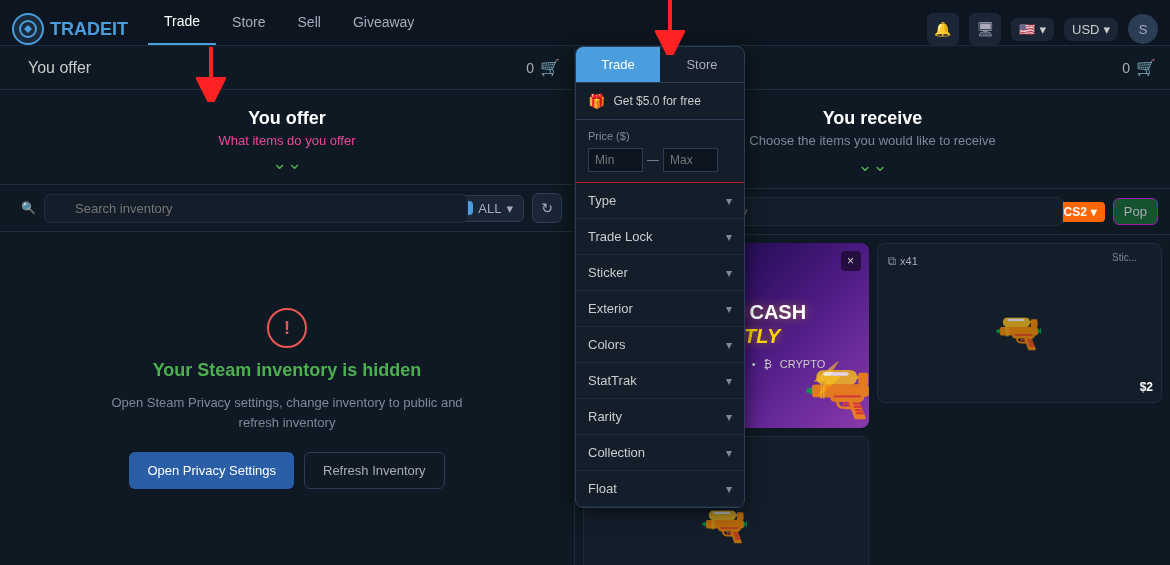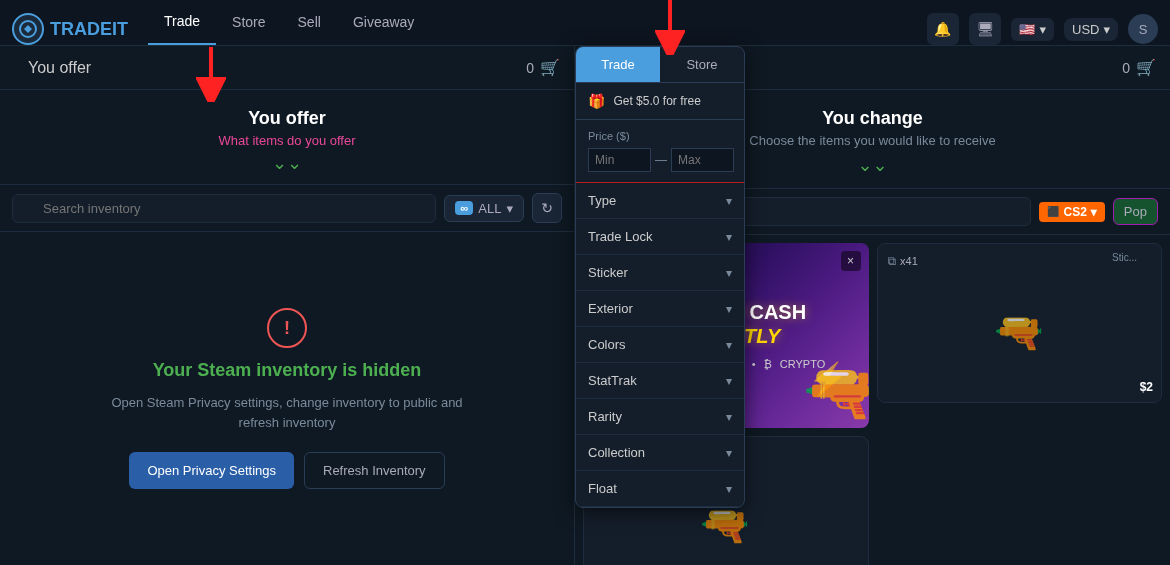--- a/index.html
+++ b/index.html
@@ -180,20 +180,21 @@
     .search-input {
       flex: 1;
       background: #141e2b;
       border: 1px solid #1e2d3d;
       border-radius: 6px;
       padding: 6px 10px 6px 30px;
       color: #ccc;
       font-size: 13px;
       outline: none;
       position: relative;
+      margin-left: 32px;
     }
     .search-wrap {
       position: relative;
       flex: 1;
     }
     .search-icon-inside {
       position: absolute;
       left: 9px;
       top: 50%;
       transform: translateY(-50%);
@@ -523,21 +524,21 @@
       align-items: center;
       gap: 4px;
     }
     .price-input {
       background: #0d1520;
       border: 1px solid #2a3d55;
       border-radius: 0;
       padding: 4px 6px;
       color: #ccc;
       font-size: 12px;
-      width: 63px;
+      width: 55px;
       outline: none;
     }
     .price-dash { color: #7a8a9a; font-size: 12px; }
     .filter-row {
       display: flex;
       align-items: center;
       justify-content: space-between;
       padding: 10px 12px;
       border-bottom: 1px solid #1e2d3d;
       cursor: pointer;
@@ -738,21 +739,21 @@
   <div class="right-panel">
     <div class="right-panel-header">
       <span style="font-size:15px;color:#ccc;"></span>
       <div class="right-cart-area">
         <span style="font-size:14px;color:#aab;">0</span>
         <span style="font-size:16px;color:#aab;cursor:pointer;">🛒</span>
       </div>
     </div>
 
     <div class="receive-section">
-      <div style="font-size:18px;font-weight:bold;color:#fff;margin-bottom:4px;">You change</div>
+      <div style="font-size:18px;font-weight:bold;color:#fff;margin-bottom:4px;">You receive</div>
       <div style="font-size:13px;color:#7a8a9a;margin-bottom:6px;">Choose the items you would like to receive</div>
       <div style="color:#4caf50;font-size:18px;">⌄⌄</div>
     </div>
 
     <div class="right-search-row">
       <div class="search-wrap">
         <span class="search-icon-inside">🔍</span>
         <input class="search-input" type="text" style="width: 100%;" placeholder="Search inventory">
       </div>
       <div class="cs2-badge">

